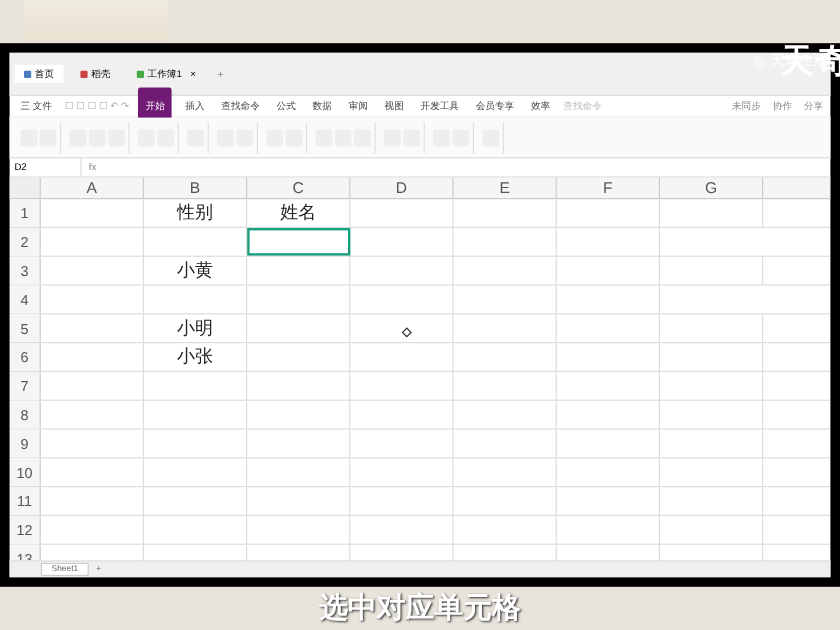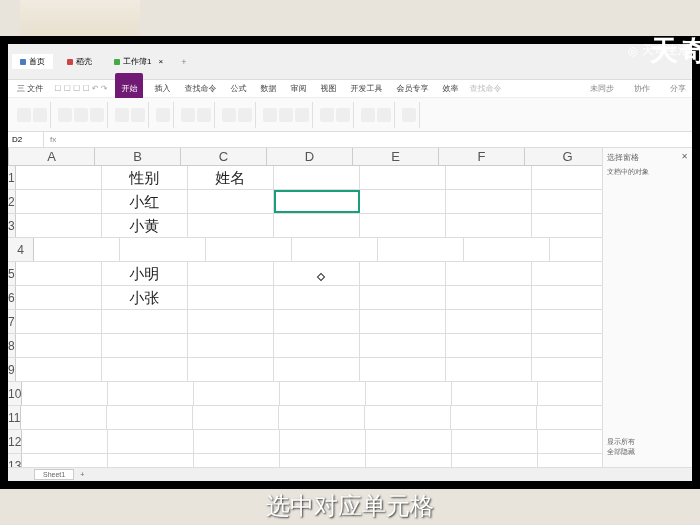--- a/index.html
+++ b/index.html
@@ -11,43 +11,43 @@
 .titlebar{height:36px;background:#f0f0f0;display:flex;align-items:center;padding:0 4px;gap:6px;border-bottom:1px solid #ddd}
 .tab{padding:2px 8px;font-size:8px;display:flex;align-items:center;gap:3px}
 .tab.active{background:#fff}
 .tabdot{width:6px;height:6px;border-radius:1px}
 .dot-blue{background:#4a7cbf}
 .dot-red{background:#c44}
 .dot-green{background:#4a4}
 .menubar{height:18px;display:flex;align-items:center;padding:0 6px;gap:8px;font-size:8px;color:#444;border-bottom:1px solid #eee}
 .menu-item{padding:1px 3px}
 .menu-item.start{background:#701a75;color:#fff;padding:10px 6px;border-radius:2px}
-.menubar-right{margin-left:auto;display:flex;gap:20px;color:#888}
+.menubar-right{margin-left:auto;display:flex;gap:10px;color:#888}
 .ribbon{height:34px;background:#fafafa;border-bottom:1px solid #ddd;display:flex;align-items:center;padding:0 6px;gap:4px;font-size:7px;color:#666}
 .ribbon-grp{display:flex;gap:2px;padding:0 3px;border-right:1px solid #e0e0e0;height:26px;align-items:center}
 .rbtn{width:14px;height:14px;background:#eee;border-radius:2px}
 .formulabar{height:16px;display:flex;align-items:center;border-bottom:1px solid #ddd;font-size:8px}
-.namebox{width:36px;padding:0 4px;border-right:1px solid #ddd;height:100%;display:flex;align-items:center}
+.namebox{width:60px;padding:0 4px;border-right:1px solid #ddd;height:100%;display:flex;align-items:center}
 .fx{padding:0 6px;color:#888}
 .main{flex:1;display:flex;overflow:hidden}
 .sheet{flex:1;display:flex;flex-direction:column;overflow:hidden}
 .colhdr{display:flex;height:18px;background:#f5f5f5;border-bottom:1px solid #ccc}
 .corner{width:26px;border-right:1px solid #ccc;background:#eee}
 .ch{flex:1;min-width:86px;max-width:86px;text-align:center;line-height:18px;border-right:1px solid #ccc;font-size:13px;color:#555}
 .rows{flex:1;overflow:hidden}
 .row{display:flex;height:24px;border-bottom:1px solid #ddd}
 .rh{width:26px;background:#f5f5f5;border-right:1px solid #ccc;text-align:center;line-height:24px;font-size:12px;color:#555}
 .cell{flex:1;min-width:86px;max-width:86px;border-right:1px solid #ddd;line-height:24px;text-align:center;font-size:15px;color:#222;position:relative}
 .cell.sel{border:2px solid #1a9e7e;line-height:20px}
 .sidepanel{width:90px;background:#fafafa;border-left:1px solid #ddd;padding:4px;font-size:7px;color:#666}
 .sp-title{font-size:8px;margin-bottom:4px}
 .sp-close{float:right}
 .statusbar{height:14px;background:#f0f0f0;border-top:1px solid #ddd;display:flex;align-items:center;font-size:7px;padding:0 6px;color:#666}
 .sheettab{background:#fff;border:1px solid #ccc;padding:1px 8px;margin-left:20px}
-.subtitle{position:absolute;bottom:3px;left:0;right:0;text-align:center;color:#fff;font-size:24px;font-weight:400;z-index:20;text-shadow:1px 1px 2px rgba(0,0,0,.8)}
+.subtitle{position:absolute;bottom:3px;left:0;right:0;text-align:center;color:#fff;font-size:24px;font-weight:700;z-index:20;text-shadow:1px 1px 2px rgba(0,0,0,.8)}
 .cursor{position:absolute;top:12px;left:44px;width:6px;height:6px;border:1px solid #333;transform:rotate(45deg)}
 .notebook{position:absolute;top:0;left:20px;width:120px;height:36px;background:linear-gradient(#f0ebe0,#e8e0d0);border-radius:0 0 4px 4px}
 </style>
 </head>
 <body>
 
 <div class="notebook"></div>
 
 <div class="watermark-big">天奇</div>
 <div class="watermark">
@@ -164,21 +164,20 @@
               <div class="cell">性别</div>
               <div class="cell">姓名</div>
               <div class="cell"></div>
               <div class="cell"></div>
               <div class="cell"></div>
               <div class="cell"></div>
             </div>
             <div class="row">
               <div class="rh">2</div>
               <div class="cell"></div>
-              <div class="cell">小红</div>
               <div class="cell"></div>
               <div class="cell sel"></div>
               <div class="cell"></div>
               <div class="cell"></div>
               <div class="cell"></div>
             </div>
             <div class="row">
               <div class="rh">3</div>
               <div class="cell"></div>
               <div class="cell">小黄</div>
@@ -294,27 +293,20 @@
               <div class="cell"></div>
               <div class="cell"></div>
               <div class="cell"></div>
               <div class="cell"></div>
               <div class="cell"></div>
               <div class="cell"></div>
               <div class="cell"></div>
             </div>
           </div>
     </div>
-    <div class="sidepanel">
-      <div class="sp-title"><span>选择窗格</span><span class="sp-close">✕</span></div>
-      <div>文档中的对象</div>
-      <div style="height:260px"></div>
-      <div>显示所有</div>
-      <div>全部隐藏</div>
-    </div>
   </div>
 
   <div class="statusbar">
     <span class="sheettab">Sheet1</span>
     <span style="margin-left:6px">+</span>
   </div>
 
 </div>
 </div>
 

